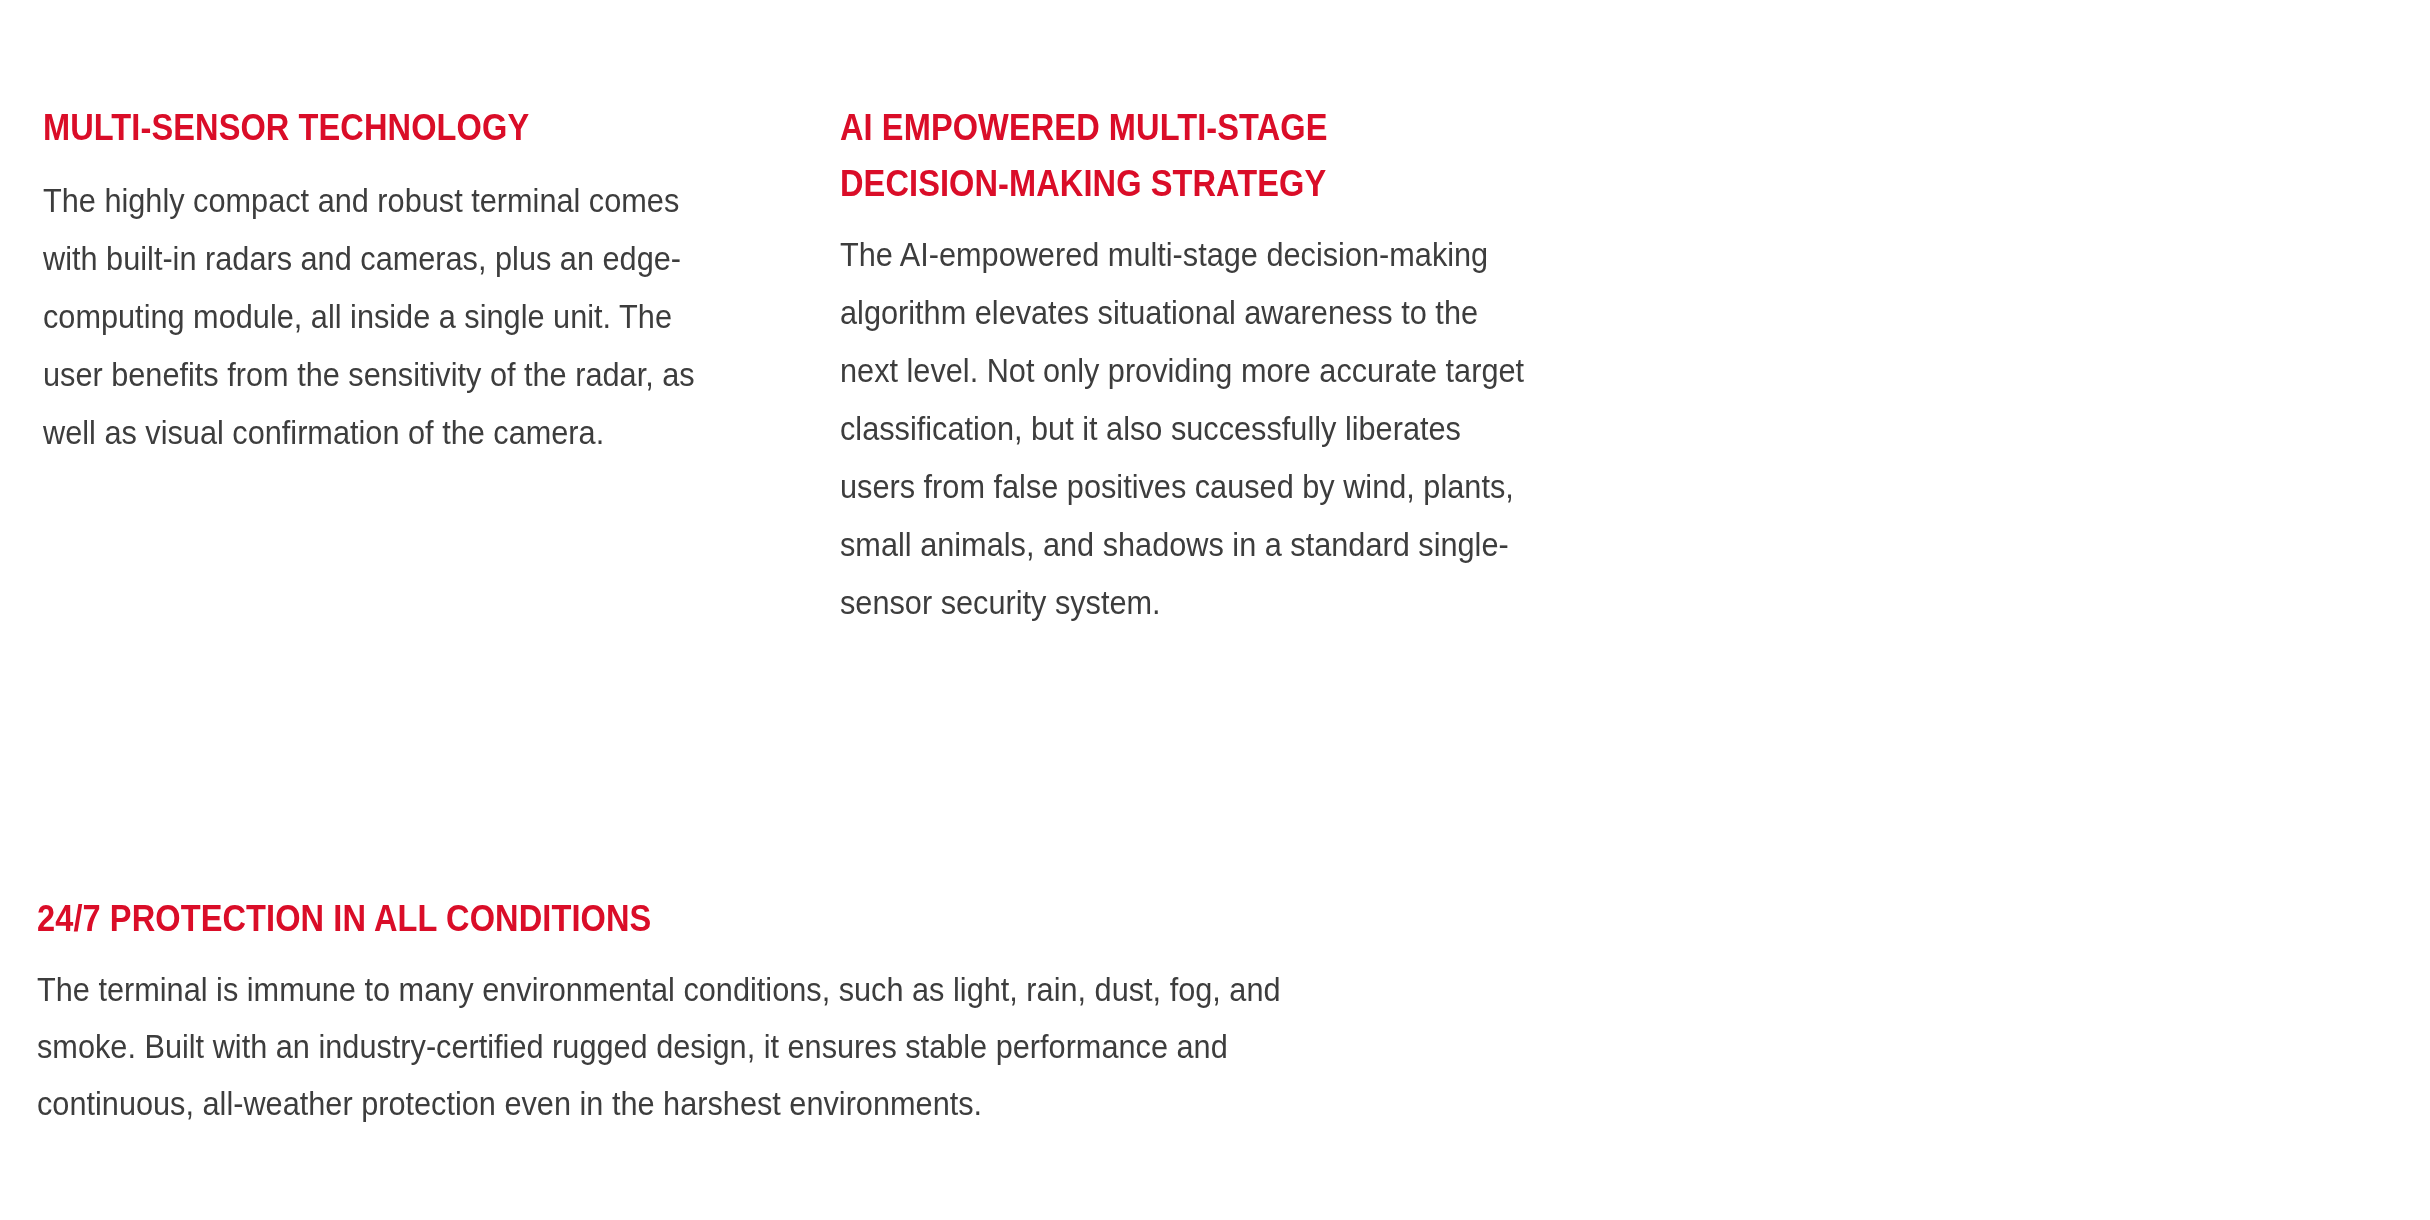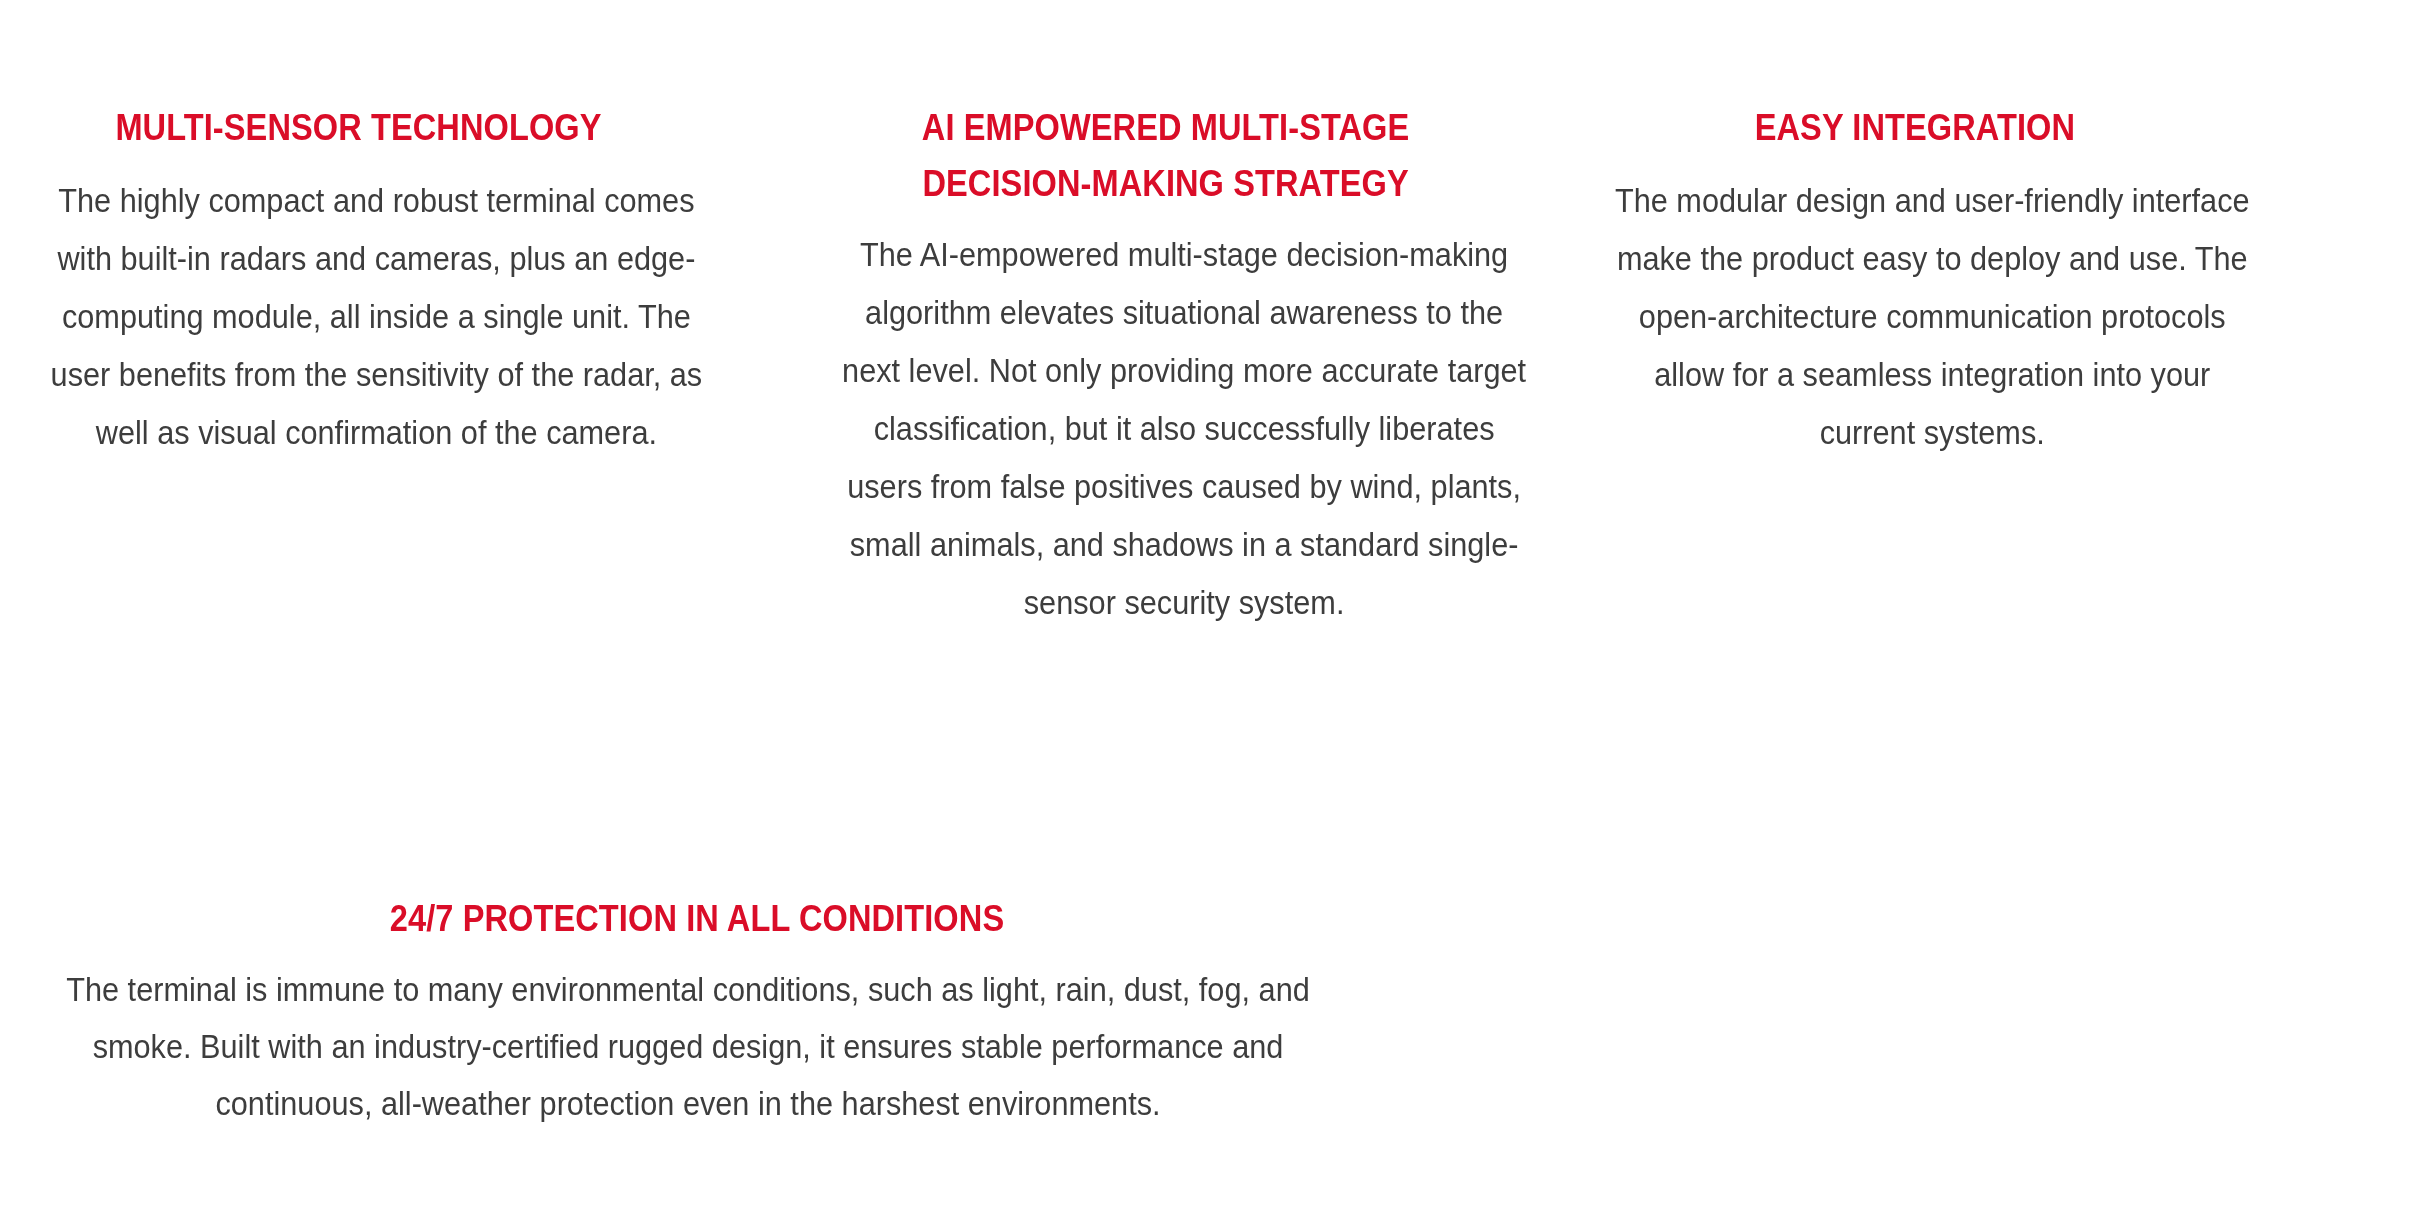--- a/index.html
+++ b/index.html
@@ -13,21 +13,20 @@
     overflow: hidden;
     font-family: "Liberation Sans", sans-serif;
     -webkit-font-smoothing: antialiased;
   }
 
   .page {
     position: relative;
     width: 2430px;
     height: 1220px;
     background: #ffffff;
-    text-align: center;
   }
 
   
   .feature-columns {
     position: absolute;
     left: 43px;
     top: 100px;
     width: 2300px;
     display: flex;
     flex-direction: row;
@@ -94,24 +93,20 @@
     <div class="feature-col col-1">
       <h3 class="feature-heading">MULTI-SENSOR TECHNOLOGY</h3>
       <p class="feature-body">The highly compact and robust terminal comes with built-in radars and cameras, plus an edge-computing module, all inside a single unit. The user benefits from the sensitivity of the radar, as well as visual confirmation of the camera.</p>
     </div>
 
     <div class="feature-col col-2">
       <h3 class="feature-heading">AI EMPOWERED MULTI-STAGE DECISION-MAKING STRATEGY</h3>
       <p class="feature-body">The AI-empowered multi-stage decision-making algorithm elevates situational awareness to the next level. Not only providing more accurate target classification, but it also successfully liberates users from false positives caused by wind, plants, small animals, and shadows in a standard single-sensor security system.</p>
     </div>
 
-    <div class="feature-col col-3">
-      <h3 class="feature-heading">EASY INTEGRATION</h3>
-      <p class="feature-body">The modular design and user-friendly interface make the product easy to deploy and use. The open-architecture communication protocols allow for a seamless integration into your current systems.</p>
-    </div>
 
   </div>
 
   <div class="feature-wide">
     <h3 class="feature-heading">24/7 PROTECTION IN ALL CONDITIONS</h3>
     <p class="feature-body">The terminal is immune to many environmental conditions, such as light, rain, dust, fog, and smoke. Built with an industry-certified rugged design, it ensures stable performance and continuous, all-weather protection even in the harshest environments.</p>
   </div>
 
 </div>
 

